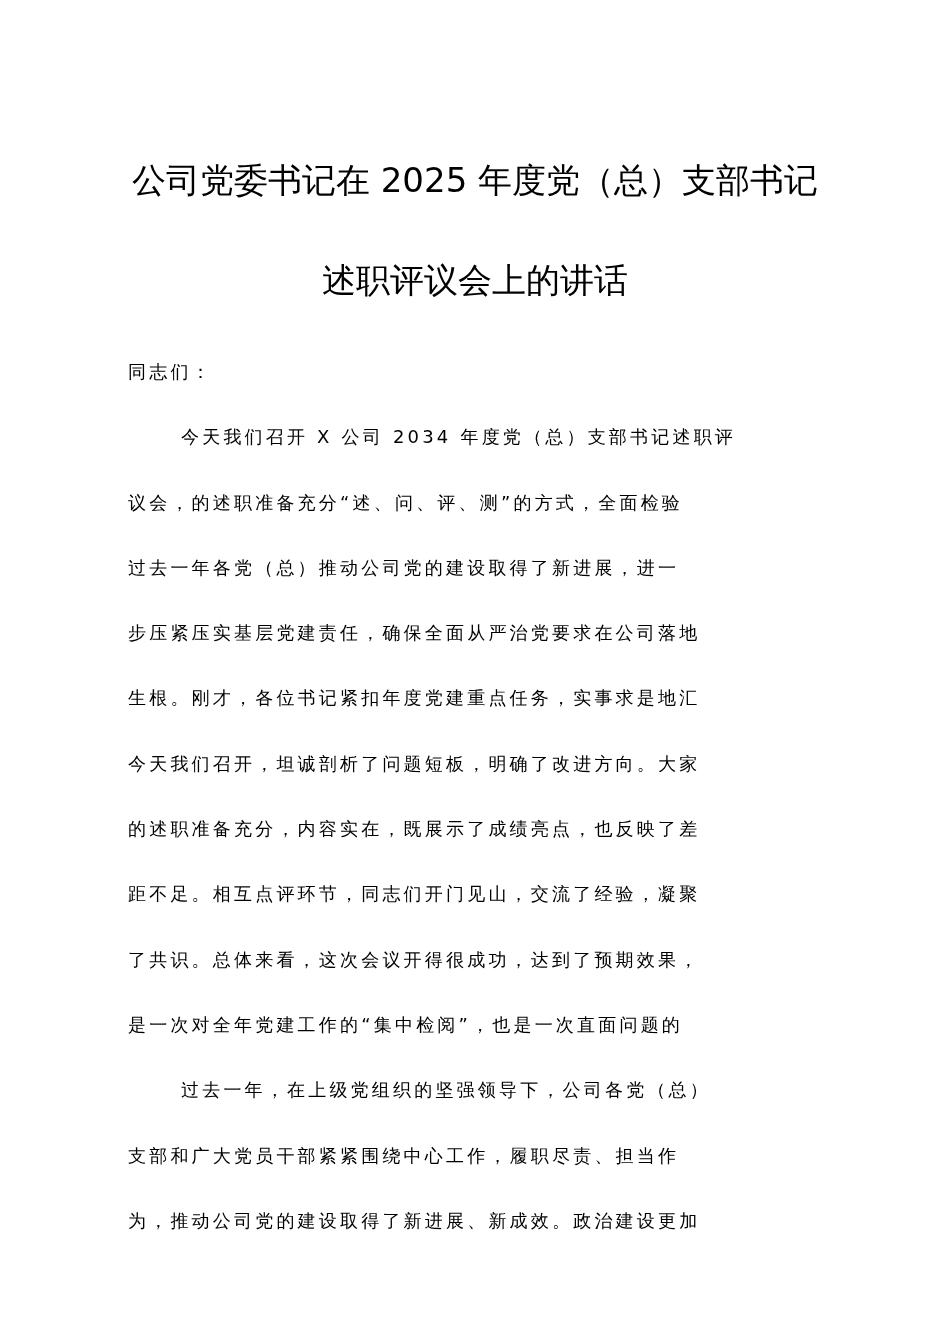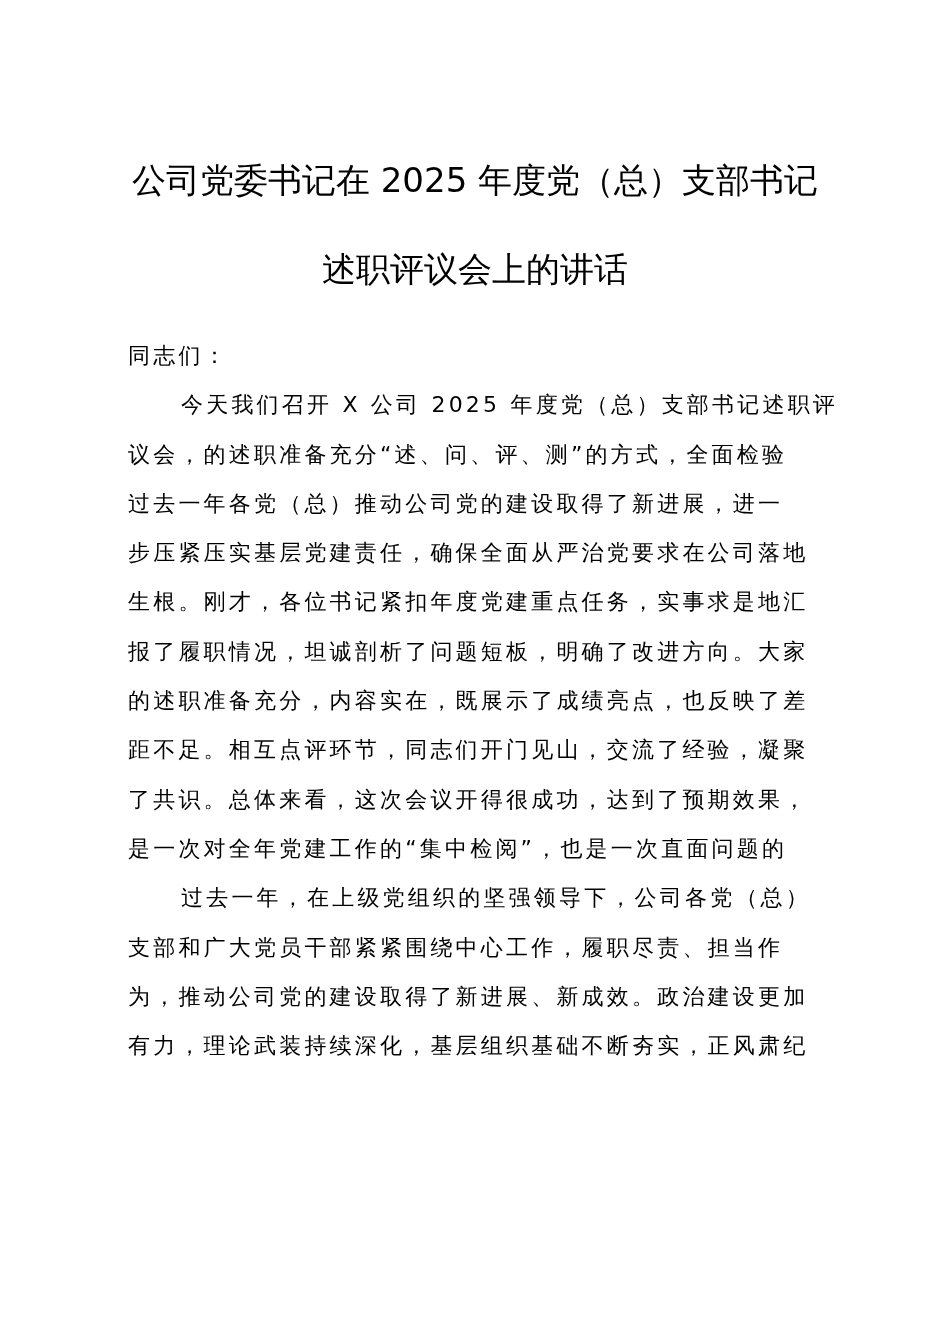--- a/index.html
+++ b/index.html
@@ -2,43 +2,42 @@
 <html><head>
 <meta charset="utf-8">
 <style>
   html, body { margin: 0; padding: 0; background: #ffffff; }
   body { width: 950px; height: 1344px; position: relative; overflow: hidden;
          font-family: "DejaVu Sans", "Liberation Sans", sans-serif; color: #000; }
   .page { position: absolute; left: 0; top: 0; width: 950px; height: 1344px; background: #fff; }
   .title { position: absolute; left: 0; width: 950px; text-align: center;
            font-size: 34px; line-height: 40px; white-space: nowrap; letter-spacing: 0px; }
   .t1 { top: 160px; }
-  .t2 { top: 249px; text-align: center; }
+  .t2 { top: 260px; text-align: center; }
   .body-lines { position: absolute; left: 128px; top: 336px; width: 705px; }
-  .line { height: 49.3px; line-height: 40px; font-size: 22px; white-space: nowrap;
-          letter-spacing: 3.2px; }
+  .line { height: 49.3px; line-height: 40px; font-size: 18px; white-space: nowrap;
+          letter-spacing: 3.2px; margin-top: 16px; }
   .indent { padding-left: 53px; }
 </style>
 </head>
 <body>
 
 <div class="page">
   <div class="title t1">公司党委书记在 2025 年度党（总）支部书记</div>
   <div class="title t2">述职评议会上的讲话</div>
 
   <div class="body-lines">
     <div class="line">同志们：</div>
-    <div class="line indent">今天我们召开 X 公司 2025 年度党（总）支部书记述职评</div>
+    <div class="line indent">今天我们召开 X 公司 2034 年度党（总）支部书记述职评</div>
     <div class="line">议会，的述职准备充分“述、问、评、测”的方式，全面检验</div>
     <div class="line">过去一年各党（总）推动公司党的建设取得了新进展，进一</div>
     <div class="line">步压紧压实基层党建责任，确保全面从严治党要求在公司落地</div>
     <div class="line">生根。刚才，各位书记紧扣年度党建重点任务，实事求是地汇</div>
-    <div class="line">报了履职情况，坦诚剖析了问题短板，明确了改进方向。大家</div>
+    <div class="line">今天我们召开，坦诚剖析了问题短板，明确了改进方向。大家</div>
     <div class="line">的述职准备充分，内容实在，既展示了成绩亮点，也反映了差</div>
     <div class="line">距不足。相互点评环节，同志们开门见山，交流了经验，凝聚</div>
     <div class="line">了共识。总体来看，这次会议开得很成功，达到了预期效果，</div>
     <div class="line">是一次对全年党建工作的“集中检阅”，也是一次直面问题的</div>
     <div class="line indent">过去一年，在上级党组织的坚强领导下，公司各党（总）</div>
     <div class="line">支部和广大党员干部紧紧围绕中心工作，履职尽责、担当作</div>
     <div class="line">为，推动公司党的建设取得了新进展、新成效。政治建设更加</div>
-    <div class="line">有力，理论武装持续深化，基层组织基础不断夯实，正风肃纪</div>
   </div>
 </div>
 
 </body></html>

